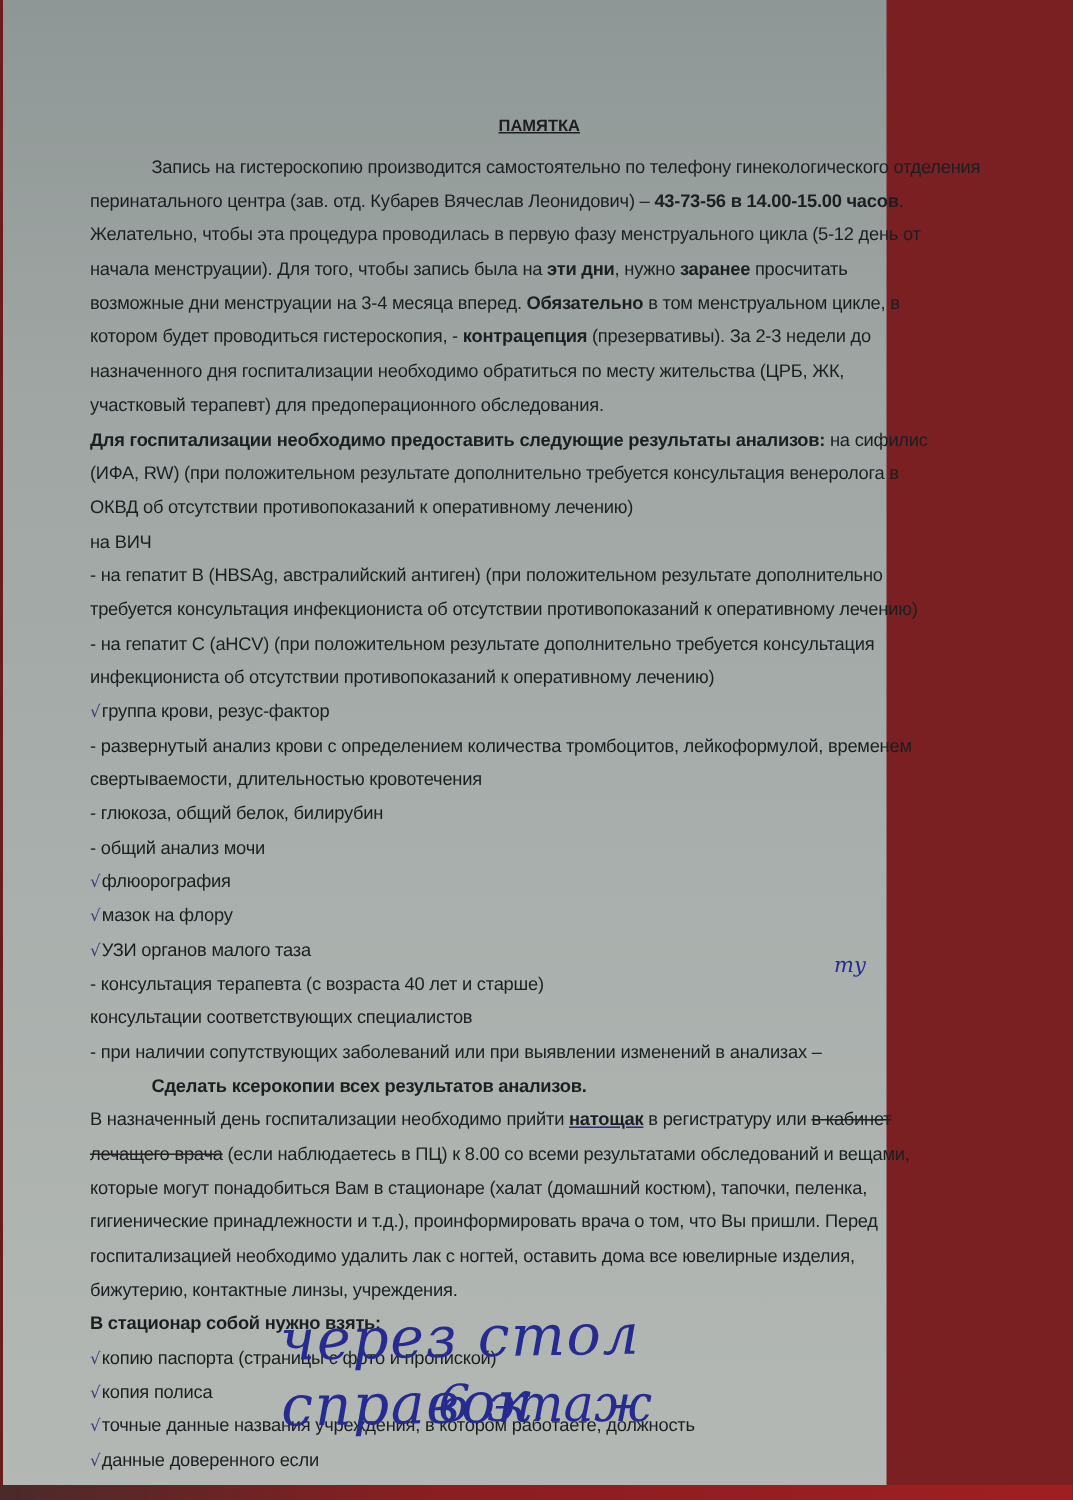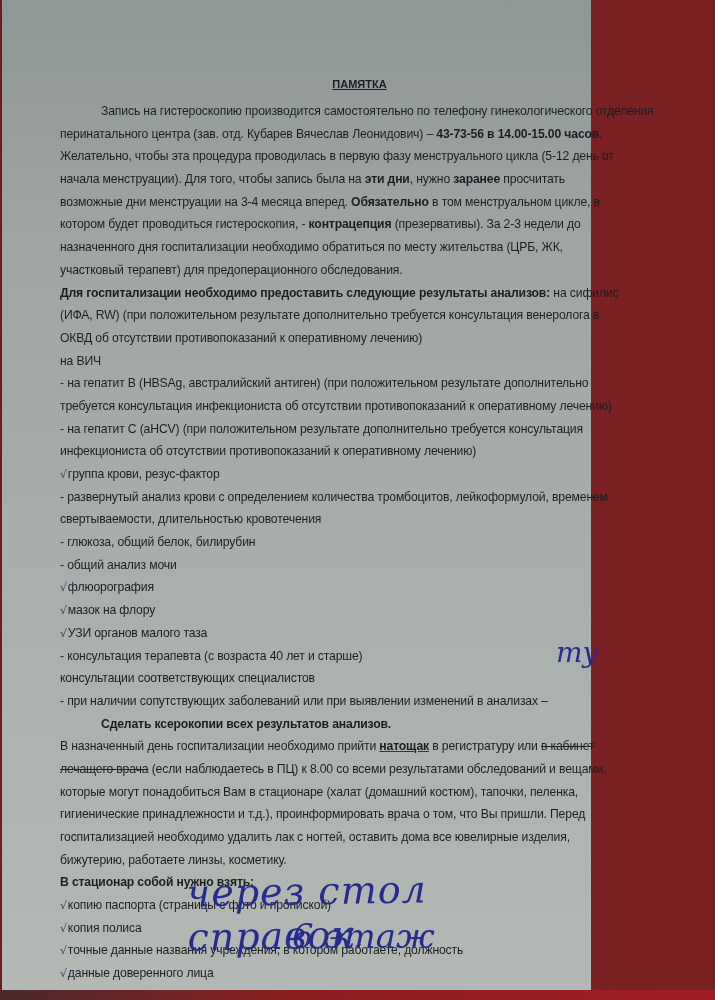--- a/index.html
+++ b/index.html
@@ -30,21 +30,21 @@
     .indent { padding-left: 5px; margin-left: 36px; }
     .b { font-weight: bold; }
     .u { text-decoration: underline; text-decoration-color: #2a2a8a; }
     .strike { text-decoration: line-through; text-decoration-color:#222; }
     .chk { color: #3b3b7a; font-family: "DejaVu Sans", sans-serif; font-size: 11px; margin-right: 1px; }
     .handwrite {
       position: absolute; color: #262b8f; font-family: "DejaVu Serif", serif; font-style: italic;
     }
     .hw1 { left: 185px; top: 868px; font-size: 38px; letter-spacing: 1px; transform: rotate(-1deg); }
     .hw2 { left: 290px; top: 916px; font-size: 34px; }
-    .hw-ty { left: 554px; top: 636px; font-size: 28px; font-style: italic; }
+    .hw-ty { left: 554px; top: 636px; font-size: 14px; font-style: italic; }
   </style>
 </head>
 <body>
 
 <div class="left-edge"></div>
 <div class="paper">
   <div class="title">ПАМЯТКА</div>
   <div class="body-text" id="body">
       <div class="line indent"><span>Запись на гистероскопию производится самостоятельно по телефону гинекологического отделения</span></div>
       <div class="line"><span>перинатального центра (зав. отд. Кубарев Вячеслав Леонидович) – </span><span class="b">43-73-56 в  14.00-15.00 часов</span><span>.</span></div>
@@ -72,25 +72,25 @@
       <div class="line"><span class="chk">√</span><span>УЗИ органов малого таза</span></div>
       <div class="line"><span>- консультация терапевта (с возраста 40 лет и старше)</span></div>
       <div class="line"><span>консультации соответствующих специалистов</span></div>
       <div class="line"><span>- при наличии сопутствующих заболеваний или при выявлении изменений в анализах  –</span></div>
       <div class="line indent"><span class="b">Сделать ксерокопии всех результатов анализов.</span></div>
       <div class="line"><span>В назначенный день госпитализации необходимо прийти </span><span class="b u">натощак</span><span> в регистратуру или </span><span class="strike">в кабинет</span></div>
       <div class="line"><span class="strike">лечащего врача</span><span> (если наблюдаетесь в ПЦ) к 8.00 со всеми результатами обследований и вещами,</span></div>
       <div class="line"><span>которые могут понадобиться Вам в стационаре (халат (домашний костюм), тапочки, пеленка,</span></div>
       <div class="line"><span>гигиенические принадлежности и т.д.), проинформировать врача о том, что Вы пришли. Перед</span></div>
       <div class="line"><span>госпитализацией необходимо удалить лак с ногтей,   оставить дома все ювелирные изделия,</span></div>
-      <div class="line"><span>бижутерию, работаете линзы, косметику.</span></div>
+      <div class="line"><span>бижутерию, контактные линзы, учреждения.</span></div>
       <div class="line"><span class="b">В стационар собой нужно взять:</span></div>
       <div class="line"><span class="chk">√</span><span>копию паспорта (страницы с фото и пропиской)</span></div>
       <div class="line"><span class="chk">√</span><span>копия полиса</span></div>
       <div class="line"><span class="chk">√</span><span>точные данные названия учреждения, в котором работаете, должность</span></div>
-      <div class="line"><span class="chk">√</span><span>данные доверенного лица</span></div>
+      <div class="line"><span class="chk">√</span><span>данные доверенного если</span></div>
       <div class="line"><span class="chk">√</span><span>номера телефонов (свой и доверенного лица)</span></div>
     </div>
   <div class="handwrite hw-ty">ту</div>
   <div class="handwrite hw1">через стол справок</div>
   <div class="handwrite hw2">6 этаж</div>
 </div>
 <div class="bottom-strip"></div>
 
 </body></html>

